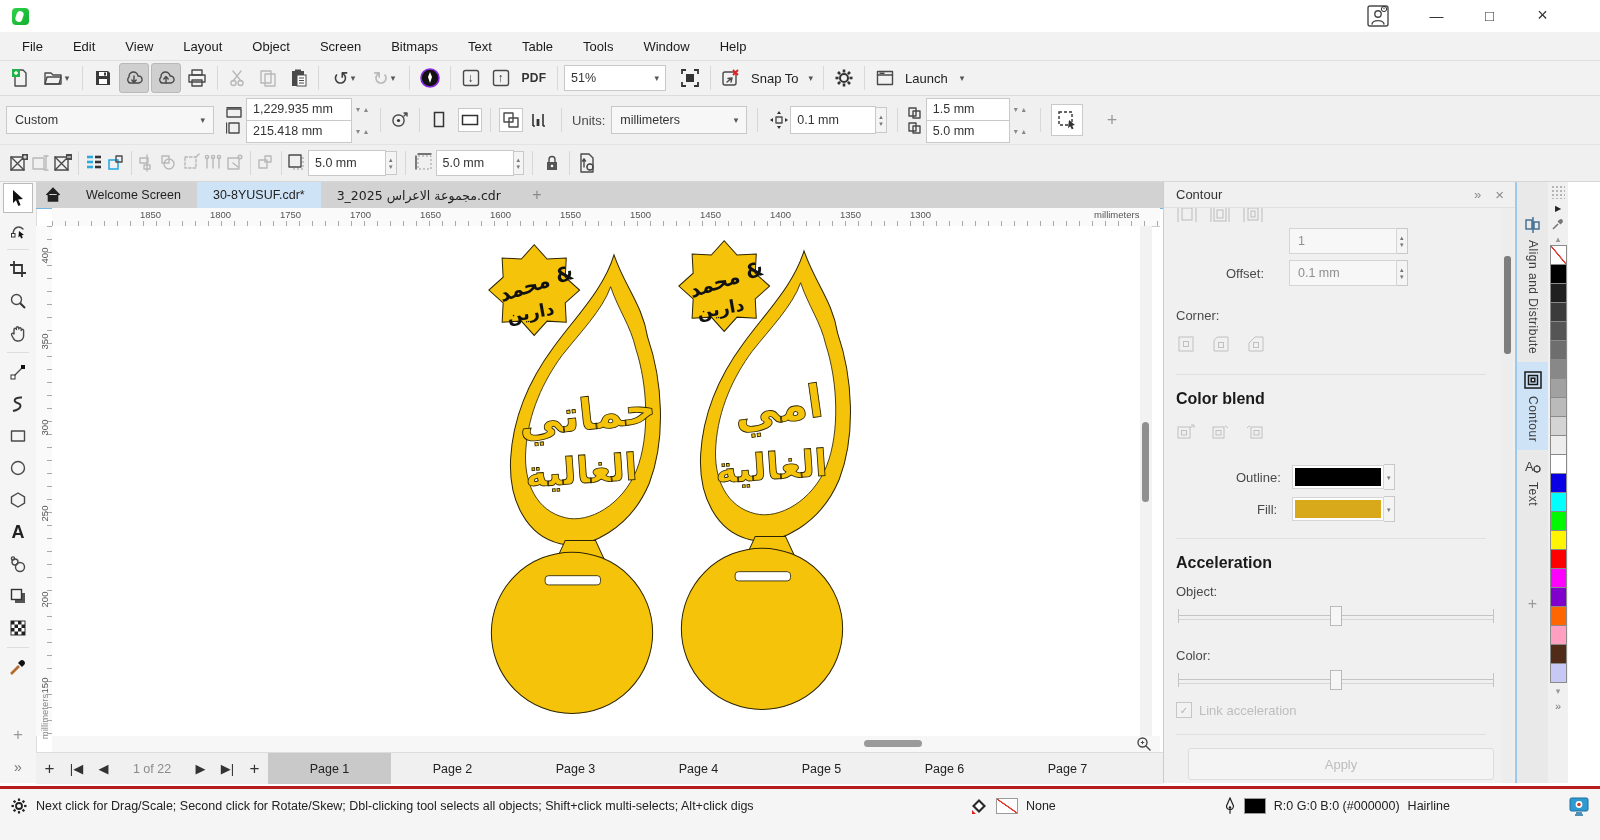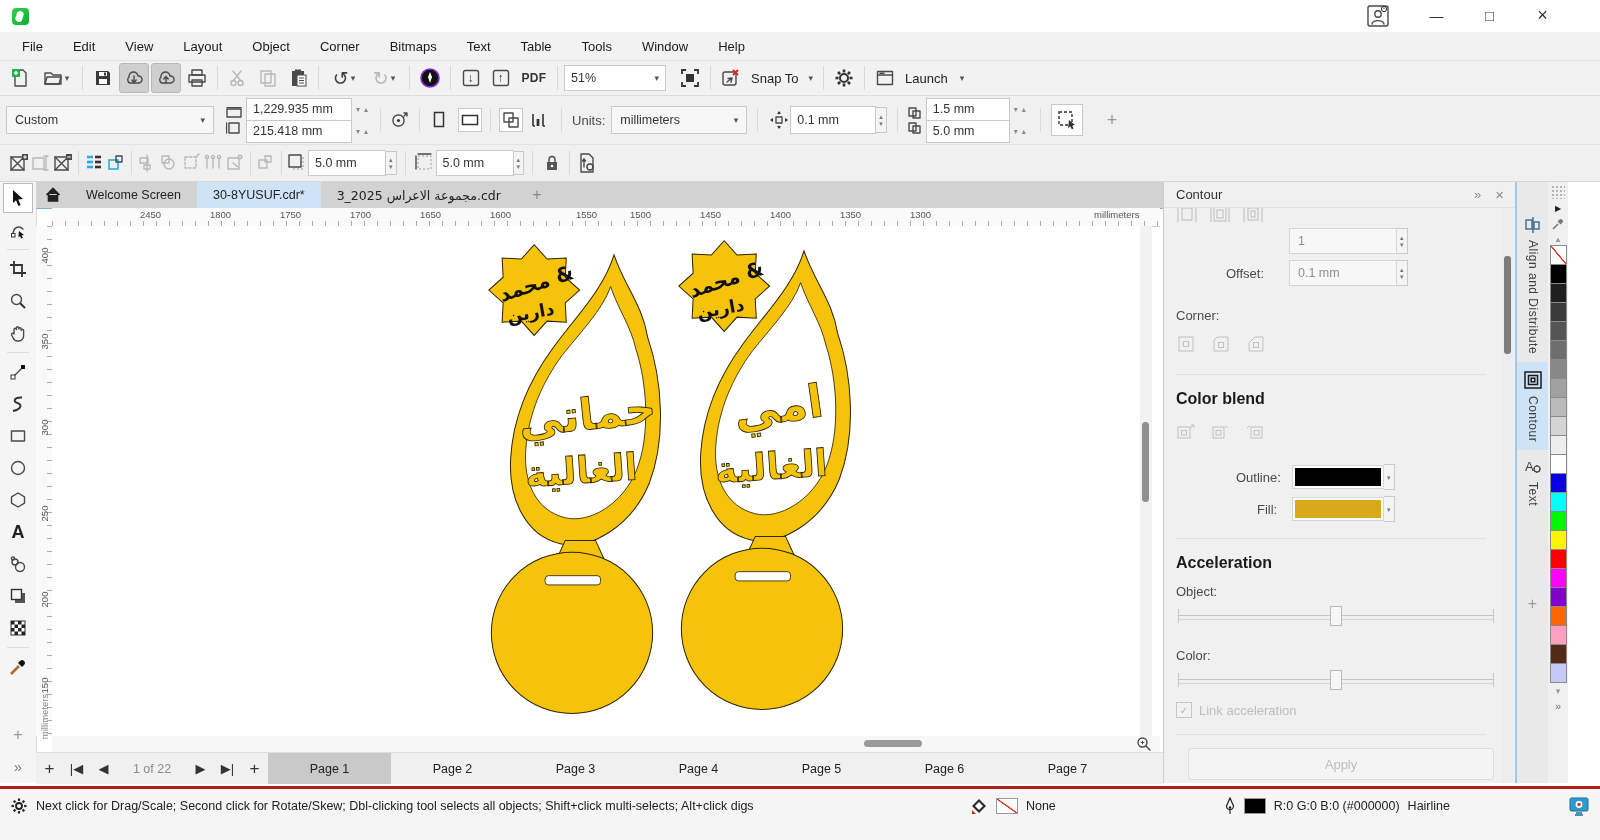--- a/index.html
+++ b/index.html
@@ -117,21 +117,21 @@
         <span style="font-size:18px;">×</span>
       </div>
   </div>
 
   <div class="abs" id="menubar">
     <span>File</span>
     <span>Edit</span>
     <span>View</span>
     <span>Layout</span>
     <span>Object</span>
-    <span>Corner</span>
+    <span>Screen</span>
     <span>Bitmaps</span>
     <span>Text</span>
     <span>Table</span>
     <span>Tools</span>
     <span>Window</span>
     <span>Help</span>
   </div>
 
   <div class="abs" id="toolbar">
     <div class="tbtn">
@@ -666,27 +666,27 @@
       </div>
     <div class="doctab ar">
         <span>3_2025 مجموعة الاعراس.cdr</span>
       </div>
     <div style="width:40px;display:flex;align-items:center;justify-content:center;color:#8a8a8a;font-size:16px;">
         <span>+</span>
       </div>
   </div>
 
   <div class="abs" id="ruler-h">
-    <span style="left:88px;">2450</span>
+    <span style="left:88px;">1850</span>
     <span style="left:158px;">1800</span>
     <span style="left:228px;">1750</span>
     <span style="left:298px;">1700</span>
     <span style="left:368px;">1650</span>
     <span style="left:438px;">1600</span>
-    <span style="left:524px;">1550</span>
+    <span style="left:508px;">1550</span>
     <span style="left:578px;">1500</span>
     <span style="left:648px;">1450</span>
     <span style="left:718px;">1400</span>
     <span style="left:788px;">1350</span>
     <span style="left:858px;">1300</span>
     <span style="left:1042px;">millimeters</span>
   </div>
   <div class="abs" id="ruler-v">
     <span style="top:24px;">400</span>
     <span style="top:110px;">350</span>

